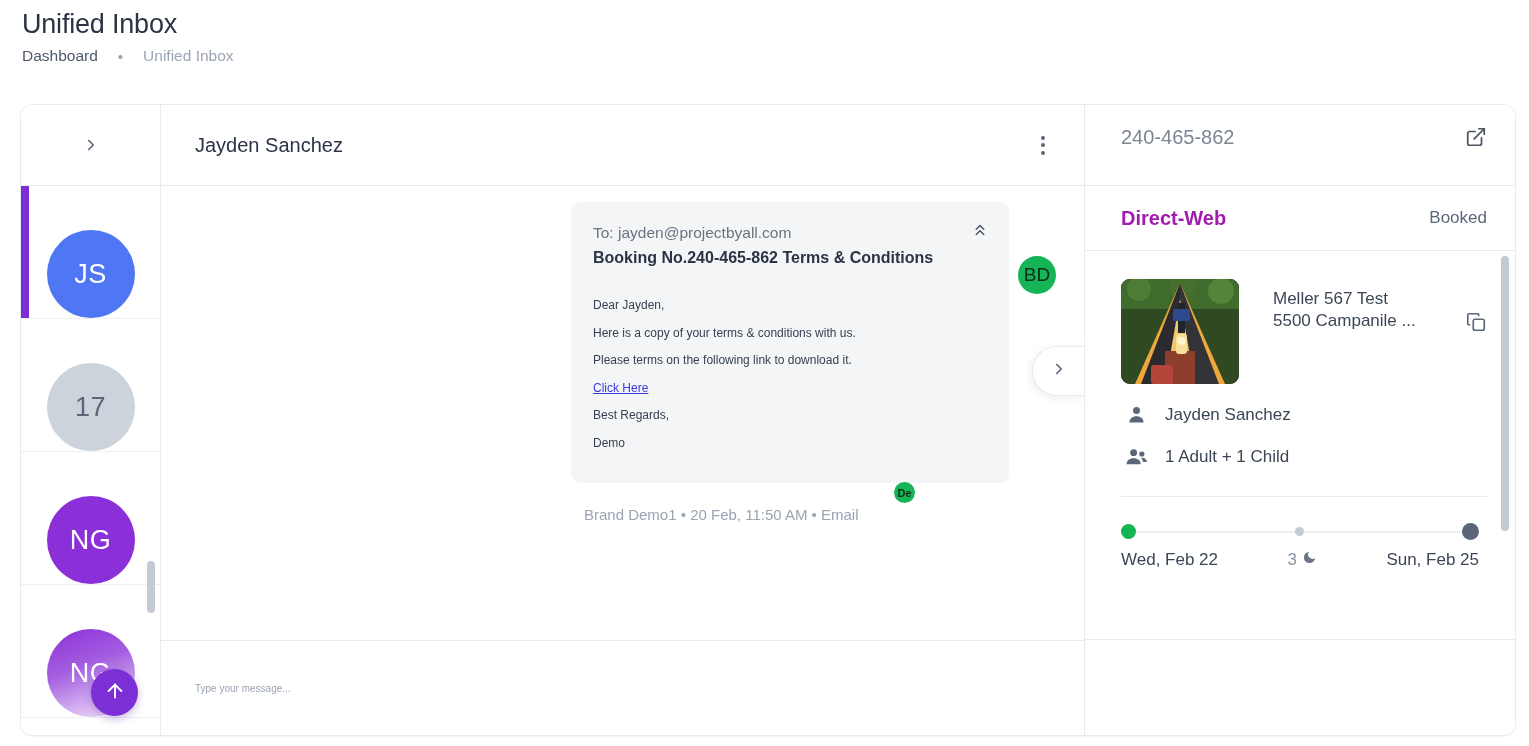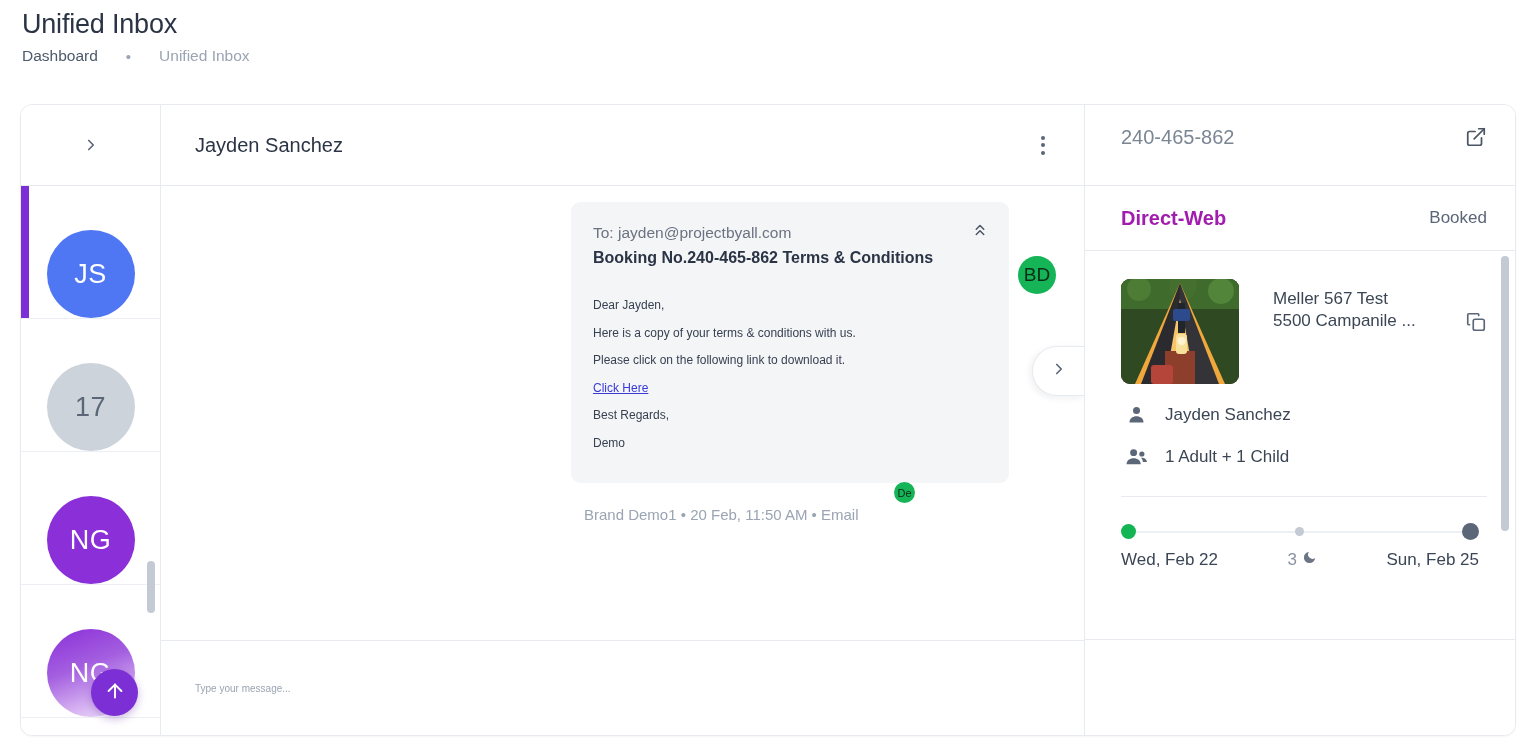--- a/index.html
+++ b/index.html
@@ -10,21 +10,21 @@
     overflow: hidden;
   }
   body { position: relative; }
 
   
   .page-header { position: absolute; left: 22px; top: 6px; }
   .page-title {
     font-size: 27px; font-weight: 400; color: #2b3445;
     letter-spacing: -0.2px; line-height: 36px;
   }
-  .breadcrumb { display: flex; align-items: center; gap: 28px; margin-top: 5px; }
+  .breadcrumb { display: flex; align-items: center; gap: 20px; margin-top: 5px; }
   .bc-item { font-size: 15.5px; color: #4d5a6b; }
   .bc-item.muted { color: #9aa4b2; }
   .bc-sep { font-size: 15px; color: #9aa4b2; line-height: 1; }
 
   
   .board {
     position: absolute; left: 20px; top: 104px;
     width: 1496px; height: 632px;
     background: #ffffff;
     border: 1px solid #e7eaee;
@@ -115,20 +115,21 @@
   .sender-av {
     width: 38px; height: 38px; border-radius: 50%; background: #14b457;
     color: #0d2b17; font-size: 19px; display: flex; align-items: center; justify-content: center;
     margin-left: 9px; margin-top: 54px; flex: 0 0 38px; user-select: none;
   }
   .meta-badge {
     position: absolute; right: 94px; bottom: 20px;
     width: 21px; height: 21px; border-radius: 50%; background: #14b457;
     color: #0d2b17; font-size: 11px; display: flex; align-items: center; justify-content: center;
     user-select: none;
+    font-weight: bold;
   }
   .msg-block { position: relative; }
 
   .side-tab {
     position: absolute; right: 0; top: 160px;
     width: 52px; height: 50px;
     background: #ffffff; border: 1px solid #e7eaee; border-right: none;
     border-radius: 26px 0 0 26px;
     display: flex; align-items: center; justify-content: center;
     color: #5b6678; cursor: pointer; box-shadow: -2px 2px 7px rgba(20,30,50,0.07);
@@ -273,21 +274,21 @@
               <svg width="18" height="18" viewBox="0 0 24 24" fill="none" stroke="currentColor" stroke-width="2" stroke-linecap="round" stroke-linejoin="round">
                   <polyline points="17 11 12 6 7 11"></polyline>
                   <polyline points="17 18 12 13 7 18"></polyline>
                 </svg>
             </div>
             <div class="bubble-to">To: jayden@projectbyall.com</div>
             <div class="bubble-subject">Booking No.240-465-862 Terms &amp; Conditions</div>
             <div class="bubble-body">
               <div>Dear Jayden,</div>
               <div>Here is a copy of your terms &amp; conditions with us.</div>
-              <div>Please click on the following link to download it.</div>
+              <div>Please terms on the following link to download it.</div>
               <div><a class="bubble-link">Click Here</a></div>
               <div>Best Regards,</div>
               <div>Demo</div>
             </div>
           </div>
           <div class="msg-meta">Brand Demo1 • 20 Feb, 11:50 AM • Email</div>
           <div class="meta-badge">De</div>
         </div>
         <div class="sender-av">BD</div>
       </div>

